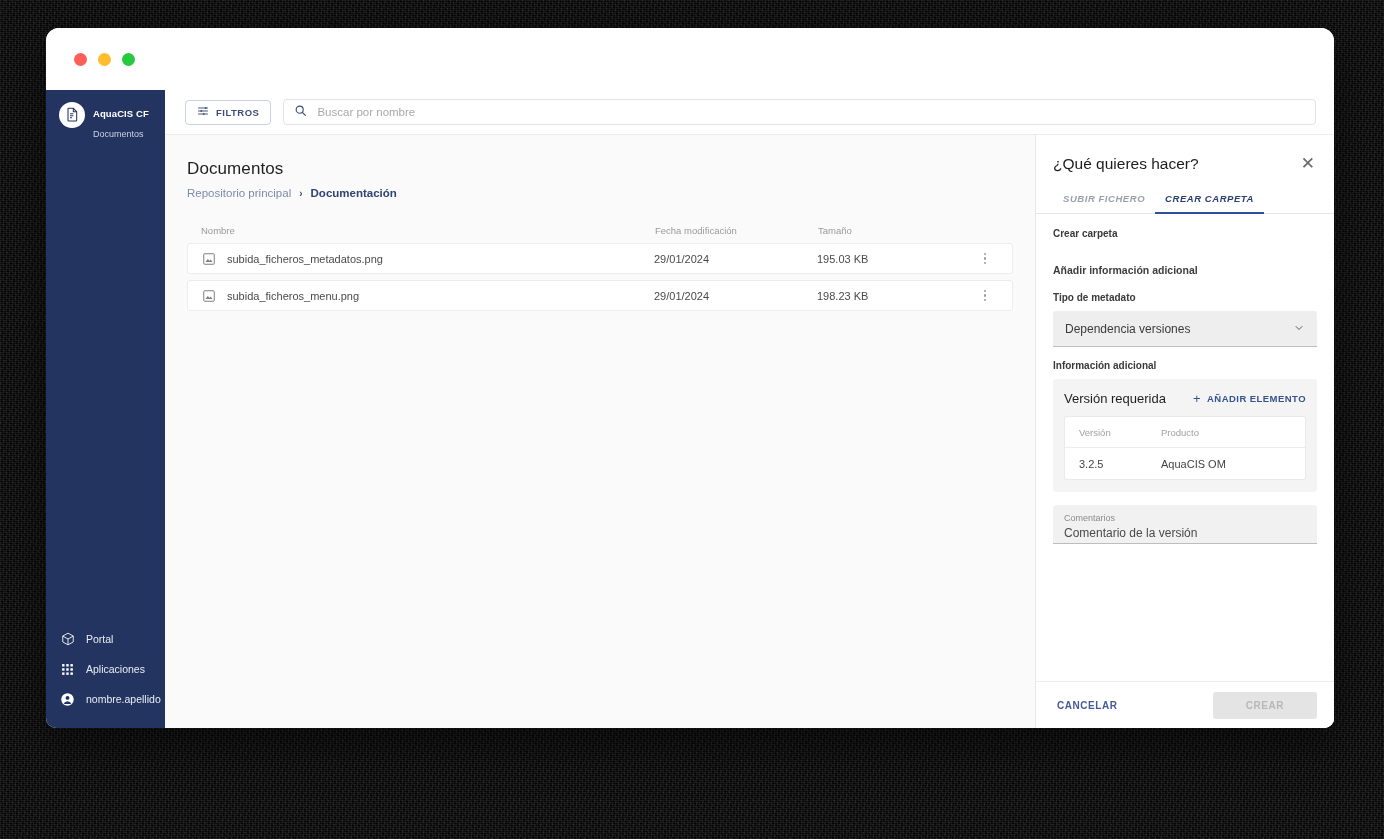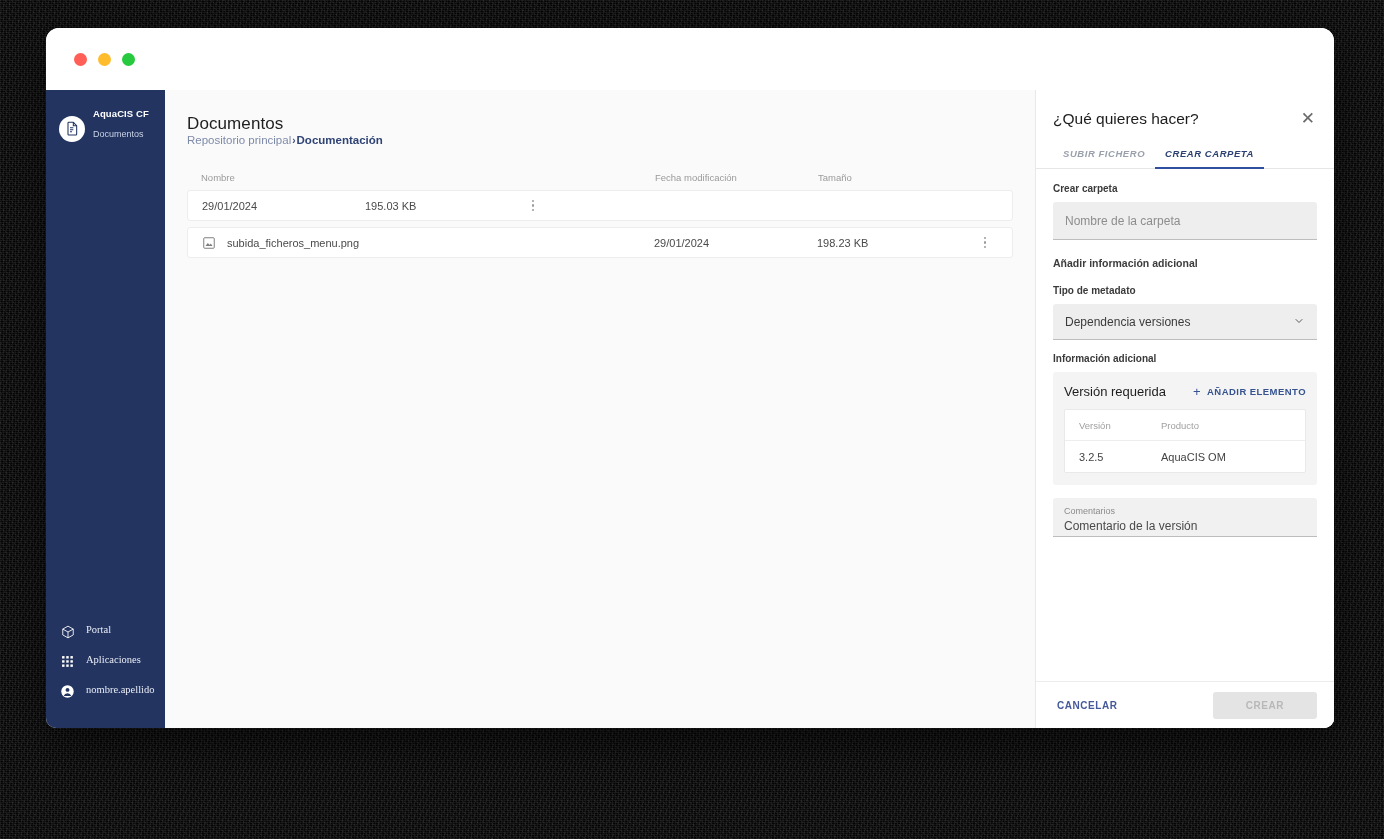--- a/index.html
+++ b/index.html
@@ -66,46 +66,45 @@
     width: 119px;
     flex: 0 0 119px;
     background: #233460;
     color: #ffffff;
     display: flex;
     flex-direction: column;
     position: relative;
   }
   .brand {
     display: flex;
-    align-items: flex-end;
+    align-items: flex-start;
     gap: 8px;
     padding: 12px 0 0 13px;
   }
   .brand-icon {
     width: 26px; height: 26px; border-radius: 50%;
     background: #ffffff;
     display: flex; align-items: center; justify-content: center;
     flex: 0 0 26px;
   }
   .brand-text { line-height: 1.25; }
   .brand-title {
     font-size: 9.5px; font-weight: bold; color: #ffffff;
     letter-spacing: .1px;
   }
   .brand-sub { font-size: 9px; color: #c9d2e6; }
 
   .sidebar-spacer { flex: 1 1 auto; }
 
   .nav-bottom { padding-bottom: 14px; }
   .nav-item {
-    display: flex; gap: 11px;
+    display: flex; align-items: center; gap: 11px;
     height: 30px; padding-left: 14px;
     font-size: 10.5px; color: #e8ecf6;
     cursor: pointer;
-    font-family: Liberation Serif, serif;
   }
   .nav-ico { width: 15px; height: 15px; display:flex; align-items:center; justify-content:center; flex:0 0 15px; }
 
   
   .maincol {
     flex: 1 1 auto;
     display: flex;
     flex-direction: column;
     background: #fafafa;
     min-width: 0;
@@ -155,22 +154,23 @@
     flex: 1 1 auto;
     padding: 24px 22px 0 22px;
     min-width: 0;
     overflow: hidden;
   }
   .page-title {
     font-size: 17px; color: #1f1f1f; font-weight: normal;
     letter-spacing: .1px;
   }
   .breadcrumb {
+    margin-top: 8px;
     font-size: 11.5px;
-    display: flex; align-items: center; gap: 1px;
+    display: flex; align-items: center; gap: 8px;
   }
   .crumb-link { color: #7d8aa8; cursor: pointer; }
   .crumb-sep { color: #3b4d7c; font-weight: bold; font-size: 10px; }
   .crumb-current { color: #2f4374; font-weight: bold; cursor: pointer; }
 
   .table-head {
     display: flex;
     margin-top: 26px;
     padding: 0 14px 7px 14px;
     font-size: 9.5px;
@@ -402,20 +402,43 @@
             </svg>
           </span>
           <span>nombre.apellido</span>
         </div>
 
       </div>
     </div>
 
     <div class="maincol">
 
+      <div class="toolbar">
+        <div class="filtros-btn">
+          <span>
+            <svg width="12" height="12" viewBox="0 0 24 24" fill="none" stroke="#3c4d7a" stroke-width="1.9" stroke-linecap="round">
+              <path d="M3 6h13M19 6h2M3 12h4M10 12h11M3 18h9M15 18h6"></path>
+              <circle cx="17.5" cy="6" r="1.9" fill="#3c4d7a" stroke="none"></circle>
+              <circle cx="8.5" cy="12" r="1.9" fill="#3c4d7a" stroke="none"></circle>
+              <circle cx="13.5" cy="18" r="1.9" fill="#3c4d7a" stroke="none"></circle>
+            </svg>
+          </span>
+          <span>FILTROS</span>
+        </div>
+
+        <div class="searchwrap">
+          <span>
+            <svg width="13" height="13" viewBox="0 0 24 24" fill="none" stroke="#3c4d7a" stroke-width="2.1" stroke-linecap="round">
+              <circle cx="10.5" cy="10.5" r="6.5"></circle>
+                <path d="M15.4 15.4L21 21"></path>
+            </svg>
+          </span>
+          <input type="text" placeholder="Buscar por nombre" value="" style="">
+        </div>
+      </div>
 
       <div class="content-scroll">
 
         <div class="docs-pane">
           <div class="page-title">Documentos</div>
 
           <div class="breadcrumb">
             <span class="crumb-link">Repositorio principal</span>
             <span class="crumb-sep">›</span>
             <span class="crumb-current">Documentación</span>
@@ -424,20 +447,29 @@
           <div class="table-head">
             <div class="col-name">Nombre</div>
             <div class="col-date">Fecha modificación</div>
             <div class="col-size">Tamaño</div>
             <div class="col-menu"></div>
           </div>
 
           <div>
 
             <div class="file-row">
+              <div class="col-name file-name">
+                <span class="file-ico">
+                  <svg width="14" height="14" viewBox="0 0 24 24" fill="none" stroke="#7d7d7d" stroke-width="1.7">
+                    <rect x="3" y="3" width="18" height="18" rx="1.5"></rect>
+                    <path d="M6 17l4-5 3 3.5 2-2.5 3 4z" fill="#7d7d7d" stroke="none"></path>
+                  </svg>
+                </span>
+                <span>subida_ficheros_metadatos.png</span>
+              </div>
               <div class="col-date">29/01/2024</div>
               <div class="col-size">195.03 KB</div>
               <div class="col-menu">
                 <span class="kebab">
                     <i></i>
                     <i></i>
                     <i></i>
                   </span>
               </div>
             </div>
@@ -474,23 +506,20 @@
           </div>
 
           <div class="tabs">
             <div class="tab">SUBIR FICHERO</div>
             <div class="tab active">CREAR CARPETA</div>
           </div>
 
           <div class="drawer-body">
 
             <div class="field-label">Crear carpeta</div>
-            <div class="filled-input">
-              <span>Nombre de la carpeta</span>
-            </div>
 
             <div class="gap-lg"></div>
             <div class="field-label plain">Añadir información adicional</div>
 
             <div class="gap-sm"></div>
             <div class="field-label">Tipo de metadato</div>
             <div class="filled-select">
               <span>Dependencia versiones</span>
               <span class="chev">
                 <svg width="12" height="12" viewBox="0 0 24 24" fill="none" stroke="#5c5c5c" stroke-width="2" stroke-linecap="round">

